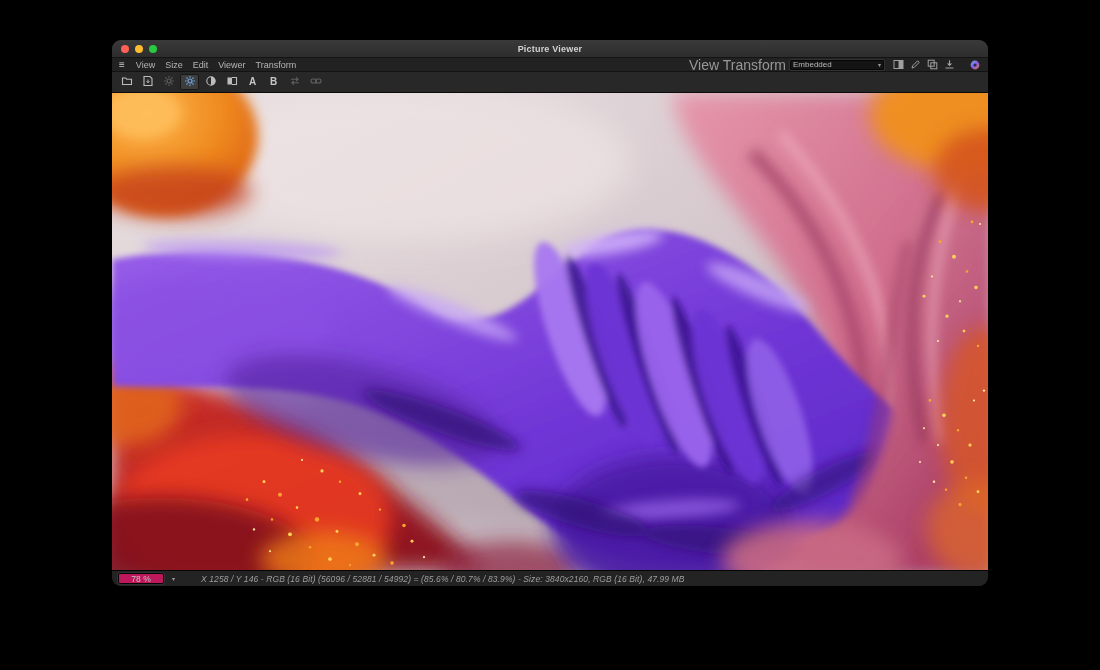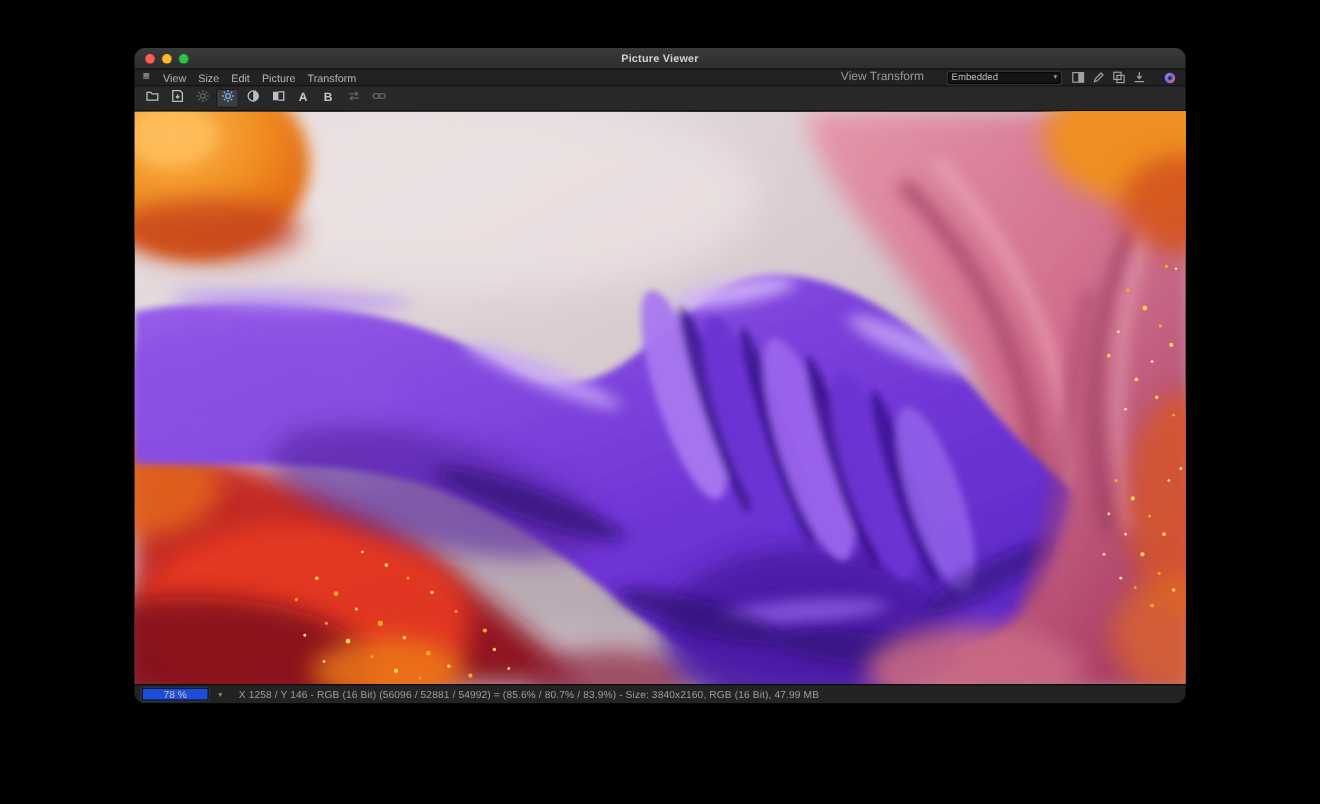--- a/index.html
+++ b/index.html
@@ -19,67 +19,67 @@
   .traffic{display:flex;gap:6px;padding-left:9px;z-index:2;}
   .tl{width:8px;height:8px;border-radius:50%;}
   .tl.red{background:#ff5f57}.tl.yellow{background:#febc2e}.tl.green{background:#28c840}
   .title{position:absolute;left:0;right:0;text-align:center;font-size:9px;font-weight:700;color:#d2d2d2;letter-spacing:.2px;}
   
   .menubar{height:13px;background:#222;display:flex;align-items:center;font-size:9px;color:#b5b5b5;
     padding:0 7px;border-bottom:1px solid #121212;flex:0 0 auto;}
   .hamburger{font-size:10px;line-height:1;color:#cbcbcb;margin-right:6px;}
   .menu-item{padding:0 5px;white-space:nowrap;}
   .mb-spacer{flex:1;}
-  .vt-label{color:#989898;font-size:10px;margin-right:20px;white-space:nowrap;}
+  .vt-label{color:#989898;font-size:14px;margin-right:4px;white-space:nowrap;}
   .vt-select{width:88px;height:10px;background:#141414;border-radius:2px;color:#b8b8b8;font-size:8px;
     display:flex;align-items:center;justify-content:space-between;padding:0 3px;
     box-shadow:inset 0 0 0 1px #060606,0 0 0 1px #333;text-align:right;}
   .vt-caret{font-size:6px;color:#9a9a9a;line-height:1;}
   .mb-icons{display:flex;gap:6px;margin-left:9px;align-items:center;}
   .mb-icon{display:flex;align-items:center;justify-content:center;}
   .mb-icon.last{margin-left:8px;}
   
   .toolbar{height:20px;background:#282828;border-bottom:1px solid #0b0b0b;display:flex;align-items:center;
     padding:0 5px;gap:2px;flex:0 0 auto;}
   .tb-btn{width:19px;height:16px;display:flex;align-items:center;justify-content:center;border-radius:2px;flex:0 0 auto;}
   .tb-btn.selected{background:#3d3d3d;box-shadow:inset 0 0 0 1px #181818;}
   .tb-btn.dim{opacity:.38;}
   .tb-letter{font-size:10px;font-weight:700;color:#c6c6c6;line-height:1;}
   
   .viewport{flex:1;position:relative;background:#101010;overflow:hidden;}
   .viewport svg.art{position:absolute;inset:0;width:100%;height:100%;display:block;}
   
   .statusbar{height:15px;background:#232323;border-top:1px solid #050505;display:flex;align-items:center;
     padding:0 6px;gap:3px;font-size:8.5px;color:#9e9e9e;flex:0 0 auto;}
-  .zoom-box{width:56px;height:11px;background:#1d4ed8;border-radius:2px;
+  .zoom-box{width:46px;height:11px;background:#be185d;border-radius:2px;
     box-shadow:inset 0 0 0 1px #060606,0 0 0 1px #323232;color:#c4c4c4;
     display:flex;align-items:center;justify-content:center;font-size:8.5px;text-align:center;}
   .zoom-caret{width:13px;height:11px;display:flex;align-items:center;justify-content:center;color:#9a9a9a;font-size:6px;}
-  .status-text{white-space:nowrap;margin-left:6px;letter-spacing:.1px;}
+  .status-text{white-space:nowrap;margin-left:18px;letter-spacing:.1px;font-style:italic;}
 </style>
 </head>
 <body>
 
 <div class="window">
 
   <div class="titlebar">
     <div class="traffic">
       <span class="tl red"></span>
       <span class="tl yellow"></span>
       <span class="tl green"></span>
     </div>
     <div class="title">Picture Viewer</div>
   </div>
 
   <div class="menubar">
     <span class="hamburger">≡</span>
     <span class="menu-item">View</span>
     <span class="menu-item">Size</span>
     <span class="menu-item">Edit</span>
-    <span class="menu-item">Picture</span>
+    <span class="menu-item">Viewer</span>
     <span class="menu-item">Transform</span>
     <span class="mb-spacer"></span>
     <span class="vt-label">View Transform</span>
     <span class="vt-select">
       <span>Embedded</span>
       <span class="vt-caret">▾</span>
     </span>
     <span class="mb-icons">
       <span class="mb-icon">
         <svg width="11" height="11" viewBox="0 0 11 11">

